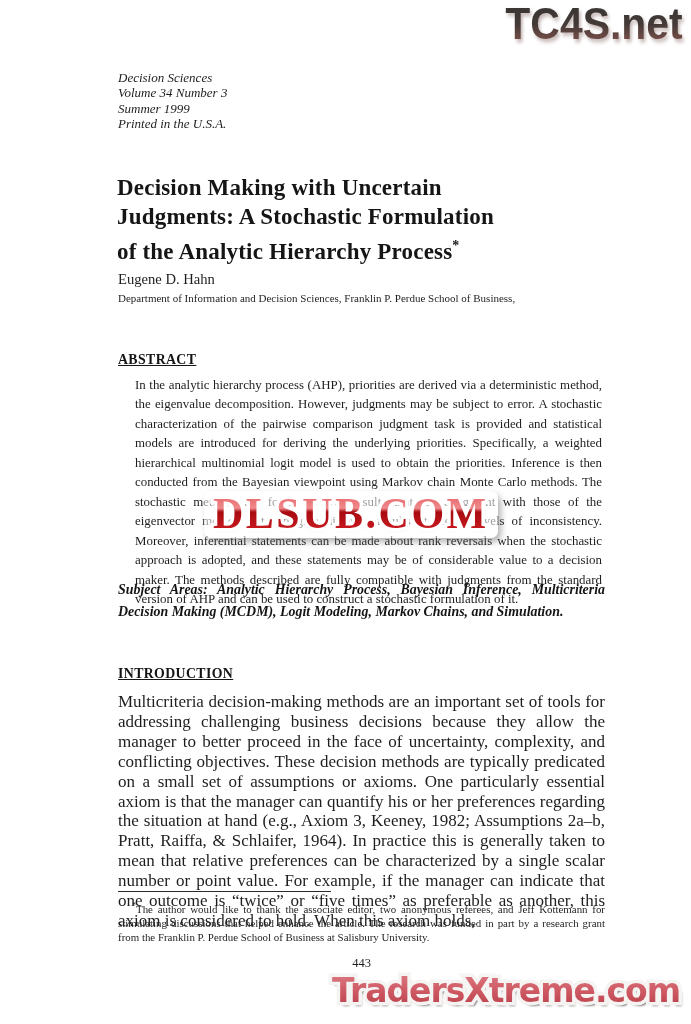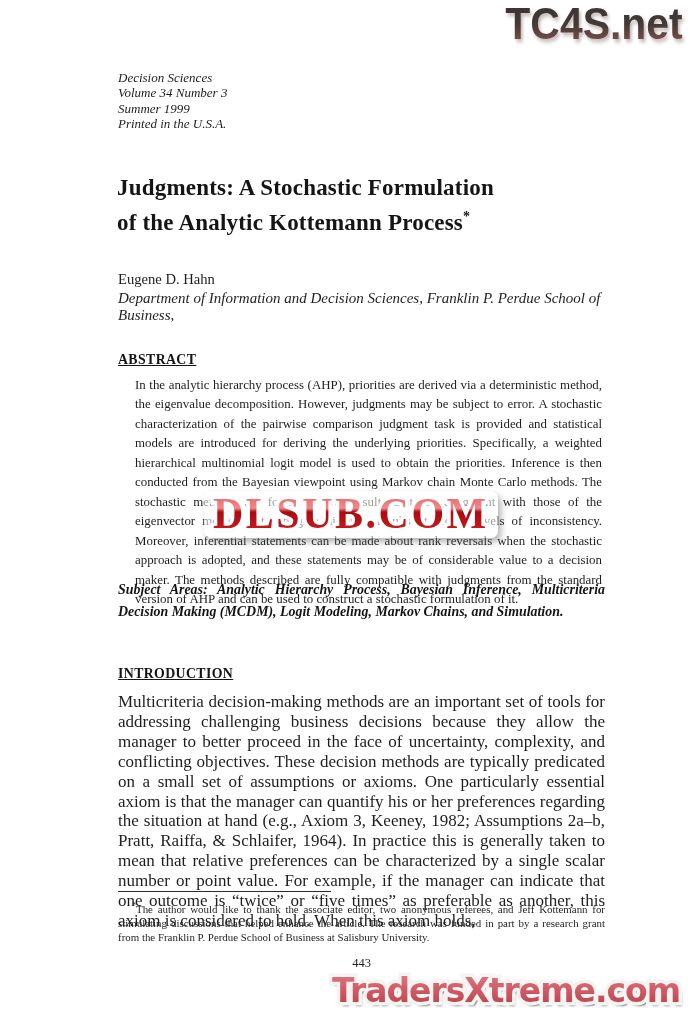--- a/index.html
+++ b/index.html
@@ -19,21 +19,21 @@
   
   .article-title {
     position:absolute; left:117px; top:174px;
     font-weight:bold; font-size:23px; line-height:28.8px; letter-spacing:0.2px;
     color:#151515;
   }
   .article-title sup { font-size:14px; }
   .author-name { position:absolute; left:118px; top:271px; font-size:14.6px; }
   .affiliation {
     position:absolute; left:118px; top:290px; width:492px;
-    font-style:italic; font-size:15px; line-height:16.6px;
+    font-size:11px; line-height:16.6px;
   }
 
   
   .abstract-heading, .intro-heading {
     position:absolute; left:118px;
     font-weight:bold; font-size:13.8px; letter-spacing:0.4px; color:#141414;text-decoration:underline;
   }
   .abstract-heading { top:352px; }
   .abstract-body {
     position:absolute; left:135px; top:376px; width:467px;
@@ -136,22 +136,23 @@
   <div class="wm-top">TC4S.net</div>
 
   <div class="journal-header">
     <div>Decision Sciences</div>
     <div>Volume 34 Number 3</div>
     <div>Summer 1999</div>
     <div>Printed in the U.S.A.</div>
   </div>
 
   <h1 class="article-title">
+    <div>Decision Making with Uncertain</div>
     <div>Judgments: A Stochastic Formulation</div>
-    <div><span>of the Analytic Kottemann Process</span><sup>*</sup></div>
+    <div><span>of the Analytic Hierarchy Process</span><sup>*</sup></div>
   </h1>
 
   <div class="author-name">Eugene D. Hahn</div>
   <div class="affiliation">
     <div>Department of Information and Decision Sciences, Franklin P. Perdue School of Business,</div>
   </div>
 
   <div class="abstract-heading">ABSTRACT</div>
   <p class="abstract-body">In the analytic hierarchy process (AHP), priorities are derived via a deterministic method, the eigenvalue decomposition. However, judgments may be subject to error. A stochastic characterization of the pairwise comparison judgment task is provided and statistical models are introduced for deriving the underlying priorities. Specifically, a weighted hierarchical multinomial logit model is used to obtain the priorities. Inference is then conducted from the Bayesian viewpoint using Markov chain Monte Carlo methods. The stochastic methods are found to give results that are congruent with those of the eigenvector method but can give different results at higher levels of inconsistency. Moreover, inferential statements can be made about rank reversals when the stochastic approach is adopted, and these statements may be of considerable value to a decision maker. The methods described are fully compatible with judgments from the standard version of AHP and can be used to construct a stochastic formulation of it.</p>
   <p class="subject-areas">Subject Areas: Analytic Hierarchy Process, Bayesian Inference, Multicriteria Decision Making (MCDM), Logit Modeling, Markov Chains, and Simulation.</p>

